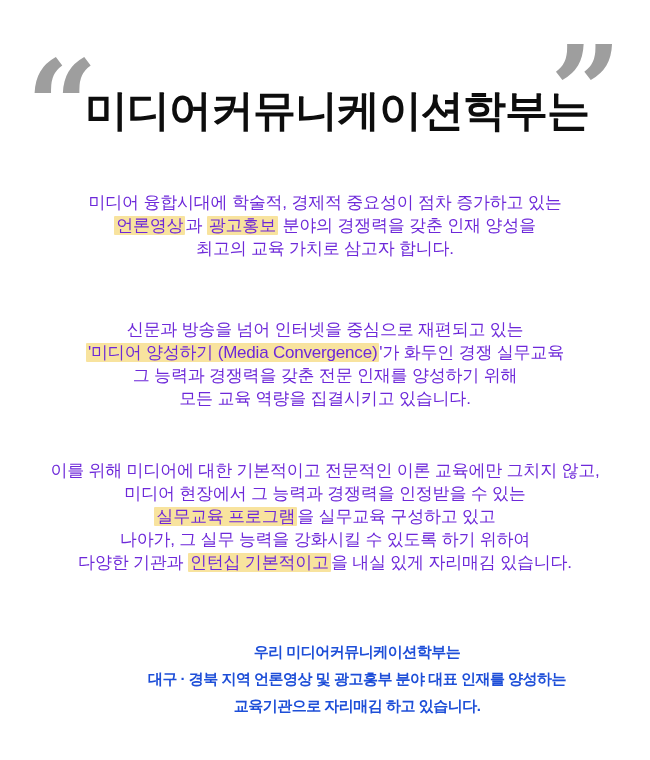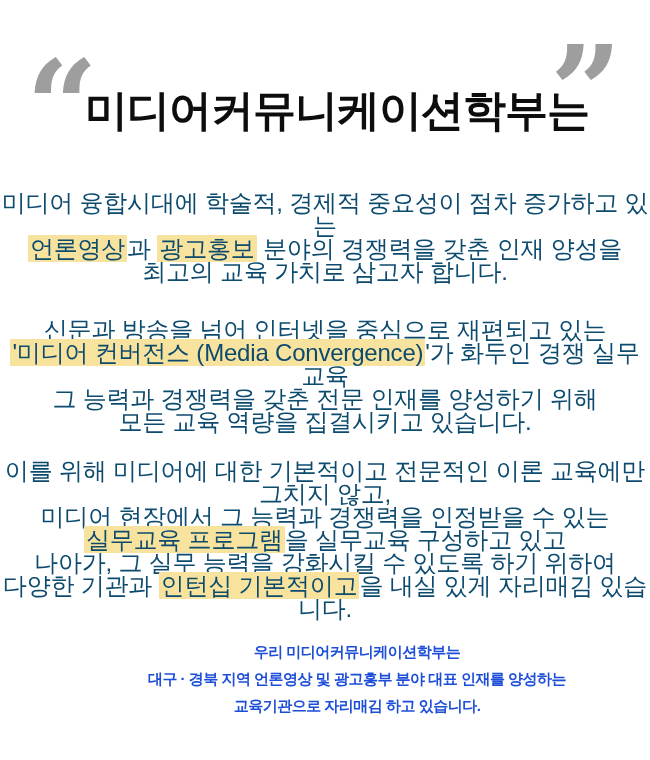--- a/index.html
+++ b/index.html
@@ -37,22 +37,22 @@
     color: #0d0d0d;
     line-height: 52px;
   }
 
   
   .para {
     position: absolute;
     left: 0;
     width: 650px;
     text-align: center;
-    color: #0c4a6e;
-    font-size: 24px;
+    color: #6d28d9;
+    font-size: 17px;
     line-height: 23px;
     letter-spacing: -0.2px;
   }
   .para .line { display: block; }
   .p1 { top: 191px; }
   .p2 { top: 318px; }
   .p3 { top: 459px; }
   .p4 {
     top: 638px;
     color: #1d4ed8;
@@ -78,21 +78,21 @@
     <span class="quote close">”</span>
   </div>
 
   <div class="para p1">
       <div class="line"><span>미디어 융합시대에 학술적, 경제적 중요성이 점차 증가하고 있는</span></div>
       <div class="line"><span class="hl">언론영상</span><span>과 </span><span class="hl">광고홍보</span><span> 분야의 경쟁력을 갖춘 인재 양성을</span></div>
       <div class="line"><span>최고의 교육 가치로 삼고자 합니다.</span></div>
     </div>
   <div class="para p2">
       <div class="line"><span>신문과 방송을 넘어 인터넷을 중심으로 재편되고 있는</span></div>
-      <div class="line"><span class="hl">'미디어 컨버전스 (Media Convergence)</span><span>'가 화두인 경쟁 실무교육</span></div>
+      <div class="line"><span class="hl">'미디어 양성하기 (Media Convergence)</span><span>'가 화두인 경쟁 실무교육</span></div>
       <div class="line"><span>그 능력과 경쟁력을 갖춘 전문 인재를 양성하기 위해</span></div>
       <div class="line"><span>모든 교육 역량을 집결시키고 있습니다.</span></div>
     </div>
   <div class="para p3">
       <div class="line"><span>이를 위해 미디어에 대한 기본적이고 전문적인 이론 교육에만 그치지 않고,</span></div>
       <div class="line"><span>미디어 현장에서 그 능력과 경쟁력을 인정받을 수 있는</span></div>
       <div class="line"><span class="hl">실무교육 프로그램</span><span>을 실무교육 구성하고 있고</span></div>
       <div class="line"><span>나아가, 그 실무 능력을 강화시킬 수 있도록 하기 위하여</span></div>
       <div class="line"><span>다양한 기관과 </span><span class="hl">인턴십 기본적이고</span><span>을 내실 있게 자리매김 있습니다.</span></div>
     </div>

